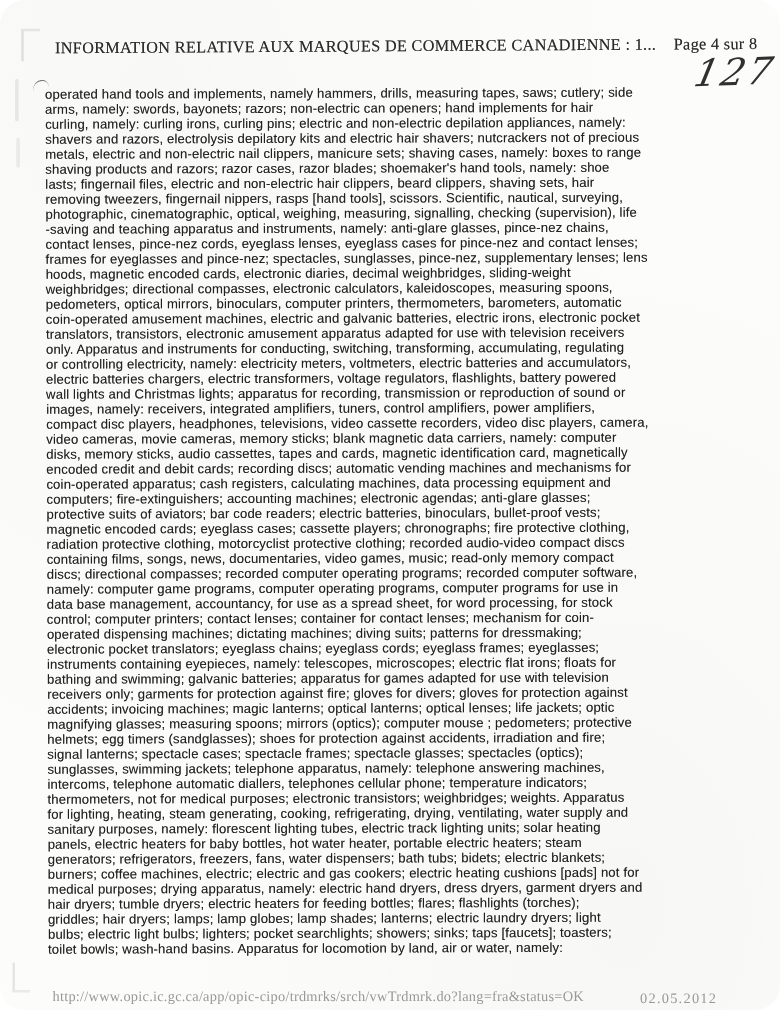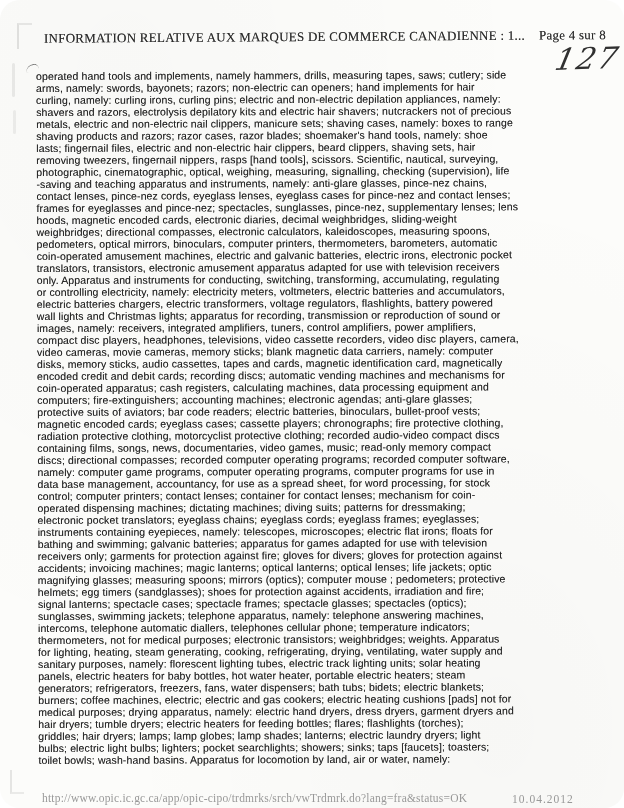--- a/index.html
+++ b/index.html
@@ -160,16 +160,16 @@
       <div class="line">burners; coffee machines, electric; electric and gas cookers; electric heating cushions [pads] not for</div>
       <div class="line">medical purposes; drying apparatus, namely: electric hand dryers, dress dryers, garment dryers and</div>
       <div class="line">hair dryers; tumble dryers; electric heaters for feeding bottles; flares; flashlights (torches);</div>
       <div class="line">griddles; hair dryers; lamps; lamp globes; lamp shades; lanterns; electric laundry dryers; light</div>
       <div class="line">bulbs; electric light bulbs; lighters; pocket searchlights; showers; sinks; taps [faucets]; toasters;</div>
       <div class="line">toilet bowls; wash-hand basins. Apparatus for locomotion by land, air or water, namely:</div>
     </div>
 
   <div class="footer">
     <span class="url">http://www.opic.ic.gc.ca/app/opic-cipo/trdmrks/srch/vwTrdmrk.do?lang=fra&amp;status=OK</span>
-    <span class="date">10.04.2012</span>
+    <span class="date">02.05.2012</span>
   </div>
 
 </div>
 
 </body></html>

